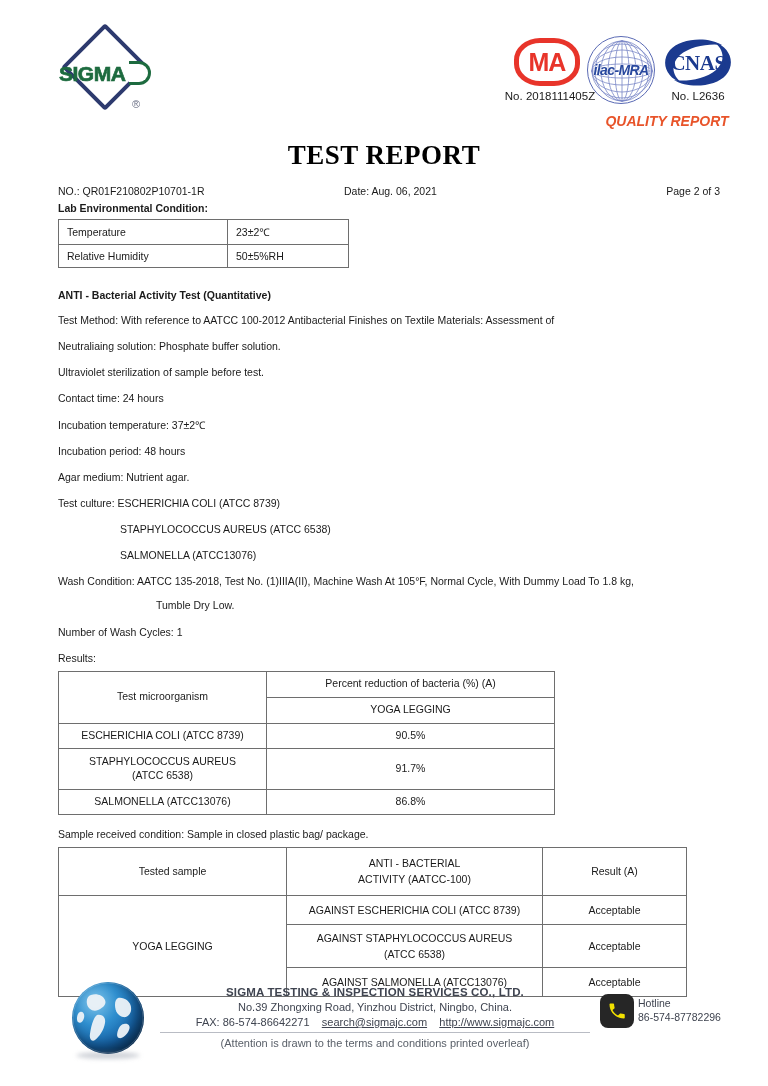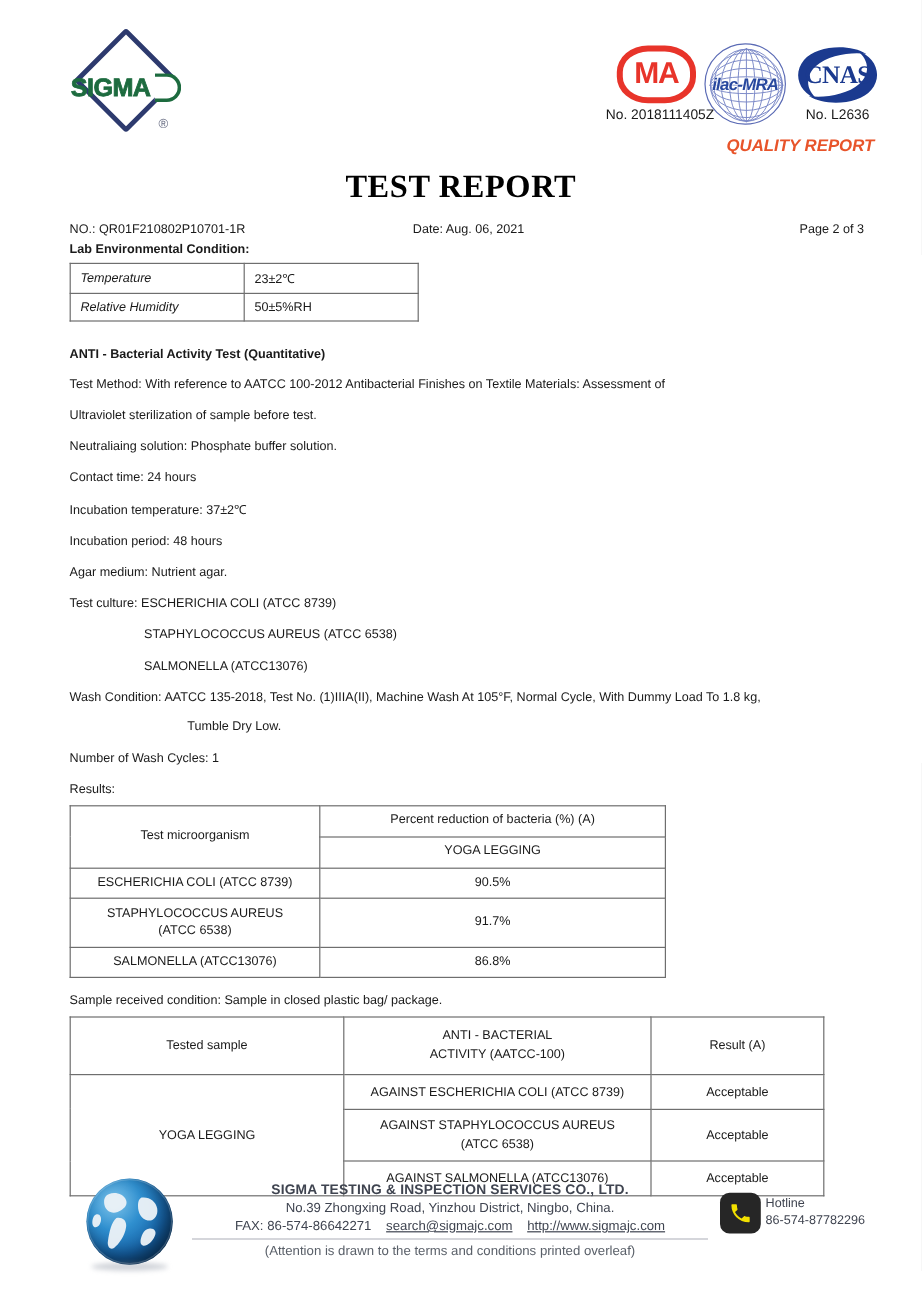--- a/index.html
+++ b/index.html
@@ -209,21 +209,21 @@
     border-collapse: collapse;
     width: 291px;
     font-size: 10.5px;
   }
   table.env td {
     border: 1px solid #6e6e6e;
     padding: 5px 8px;
     height: 22px;
     color: #1a1a1a;
   }
-  table.env td.k { width: 145px; font-style: italic; }
+  table.env td.k { width: 169px; }
 
   .para {
     margin-top: 13px;
     line-height: 1.25;
   }
   .para.tight { margin-top: 11px; }
   .indent-1 { padding-left: 62px; }
   .indent-2 { padding-left: 98px; }
 
   
@@ -434,22 +434,22 @@
         <tr>
           <td class="k">Relative Humidity</td>
           <td>50±5%RH</td>
         </tr>
       </tbody>
     </table>
 
     <div class="sec-head" style="margin-top:21px;">ANTI - Bacterial Activity Test (Quantitative)</div>
 
     <div class="para">Test Method: With reference to AATCC 100-2012 Antibacterial Finishes on Textile Materials: Assessment of</div>
+    <div class="para">Neutraliaing solution: Phosphate buffer solution.</div>
     <div class="para">Ultraviolet sterilization of sample before test.</div>
-    <div class="para">Neutraliaing solution: Phosphate buffer solution.</div>
     <div class="para">Contact time: 24 hours</div>
     <div class="para">Incubation temperature: 37±2℃</div>
     <div class="para">Incubation period: 48 hours</div>
     <div class="para">Agar medium: Nutrient agar.</div>
     <div class="para">Test culture: ESCHERICHIA COLI (ATCC 8739)</div>
     <div class="para indent-1">STAPHYLOCOCCUS AUREUS (ATCC 6538)</div>
     <div class="para indent-1">SALMONELLA (ATCC13076)</div>
     <div class="para">Wash Condition: AATCC 135-2018, Test No. (1)IIIA(II), Machine Wash At 105°F, Normal Cycle, With Dummy Load To 1.8 kg,</div>
     <div class="para tight indent-2">Tumble Dry Low.</div>
     <div class="para">Number of Wash Cycles: 1</div>

